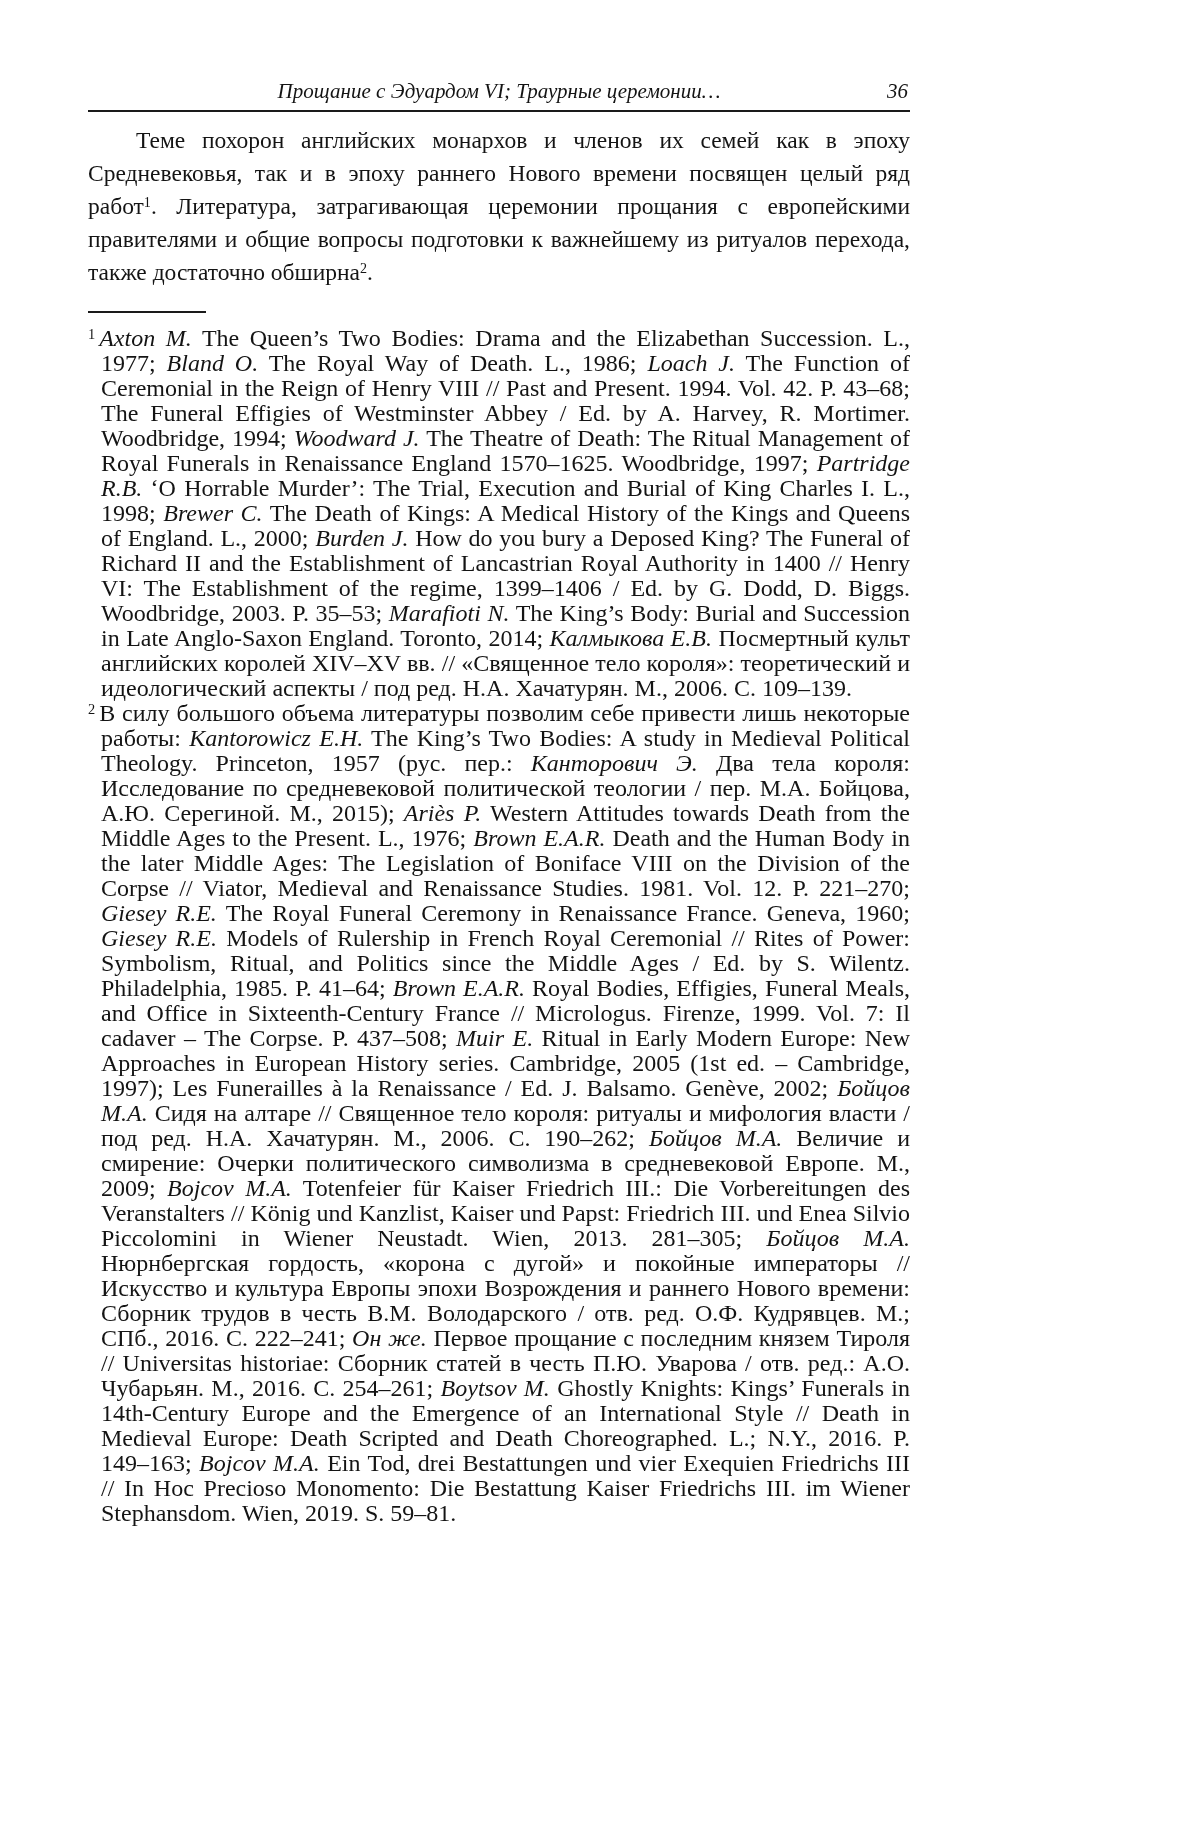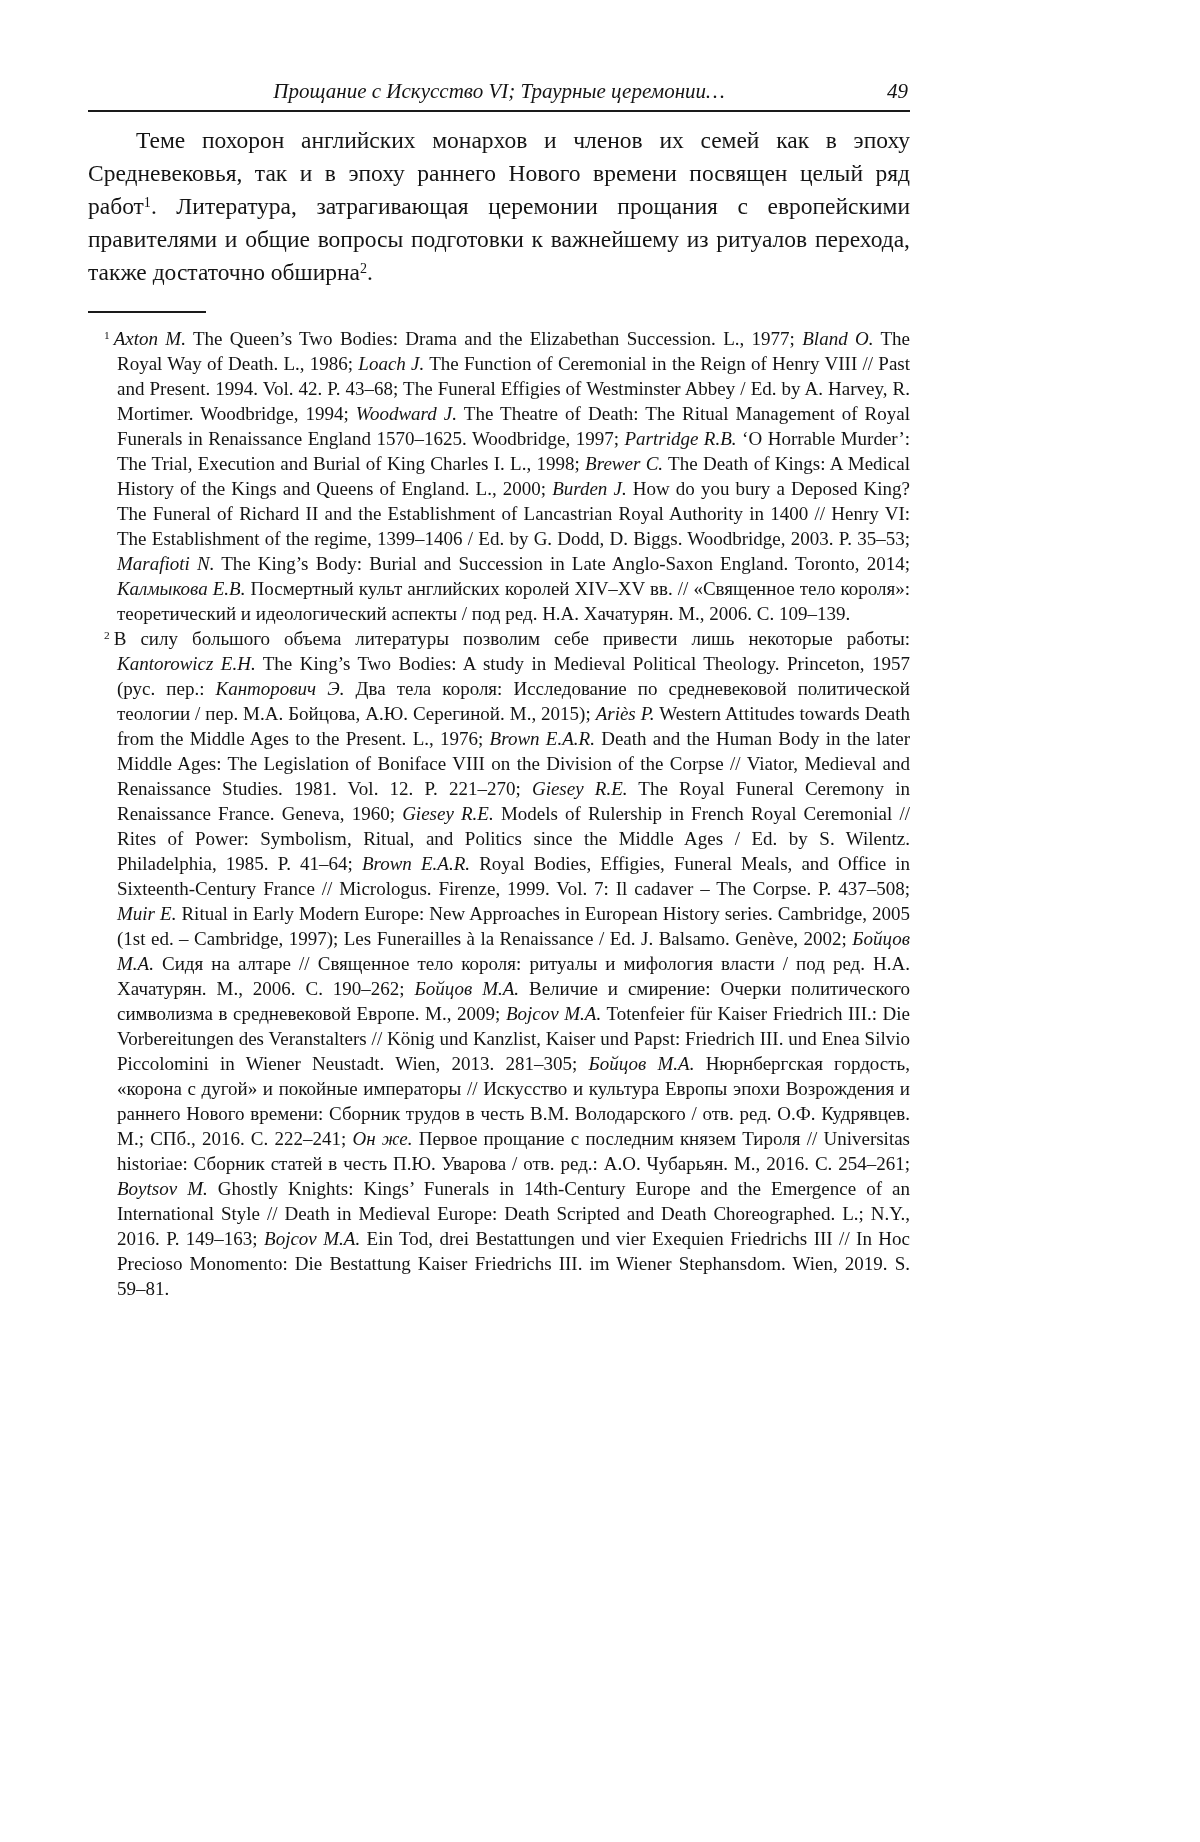--- a/index.html
+++ b/index.html
@@ -55,43 +55,42 @@
     top: -0.5em;
     vertical-align: baseline;
   }
   .footnote-rule {
     width: 118px;
     border-top: 2px solid #1a1a1a;
     margin-top: 22px;
   }
   .footnotes {
     margin-top: 13px;
-    font-size: 19px;
+    font-size: 24px;
     line-height: 25px;
     text-align: justify;
-    margin-left: 16px;
   }
   .footnote {
     margin-left: 13px;
     text-indent: -13px;
   }
   .fn-marker {
     margin-right: 4px;
   }
   em { font-style: italic; }
 </style>
 </head>
 <body>
 
 <div class="page">
   <div class="content">
 
     <div class="running-header">
-      <span class="header-title">Прощание с Искусство VI; Траурные церемонии…</span>
-      <span class="page-number">49</span>
+      <span class="header-title">Прощание с Эдуардом VI; Траурные церемонии…</span>
+      <span class="page-number">36</span>
     </div>
 
     <div class="header-rule"></div>
 
     <p class="main-paragraph"><span>Теме похорон английских монархов и членов их семей как в эпоху Средневековья, так и в эпоху раннего Нового времени посвящен целый ряд работ</span><sup>1</sup><span>. Литература, затрагивающая церемонии прощания с европейскими правителями и общие вопросы подготовки к важнейшему из ритуалов перехода, также достаточно обширна</span><sup>2</sup><span>.</span></p>
 
     <div class="footnote-rule"></div>
 
     <div class="footnotes">
       <p class="footnote"><sup class="fn-marker">1</sup><span><em>Axton M.</em><span> The Queen’s Two Bodies: Drama and the Elizabethan Succession. L., 1977; </span><em>Bland O.</em><span> The Royal Way of Death. L., 1986; </span><em>Loach J.</em><span> The Function of Ceremonial in the Reign of Henry VIII // Past and Present. 1994. Vol. 42. P. 43–68; The Funeral Effigies of Westminster Abbey / Ed. by A. Harvey, R. Mortimer. Woodbridge, 1994; </span><em>Woodward J.</em><span> The Theatre of Death: The Ritual Management of Royal Funerals in Renaissance England 1570–1625. Woodbridge, 1997; </span><em>Partridge R.B.</em><span> ‘O Horrable Murder’: The Trial, Execution and Burial of King Charles I. L., 1998; </span><em>Brewer C.</em><span> The Death of Kings: A Medical History of the Kings and Queens of England. L., 2000; </span><em>Burden J.</em><span> How do you bury a Deposed King? The Funeral of Richard II and the Establishment of Lancastrian Royal Authority in 1400 // Henry VI: The Establishment of the regime, 1399–1406 / Ed. by G. Dodd, D. Biggs. Woodbridge, 2003. P. 35–53; </span><em>Marafioti N.</em><span> The King’s Body: Burial and Succession in Late Anglo-Saxon England. Toronto, 2014; </span><em>Калмыкова Е.В.</em><span> Посмертный культ английских королей XIV–XV вв. // «Священное тело короля»: теоретический и идеологический аспекты / под ред. Н.А. Хачатурян. М., 2006. С. 109–139.</span></span></p>

